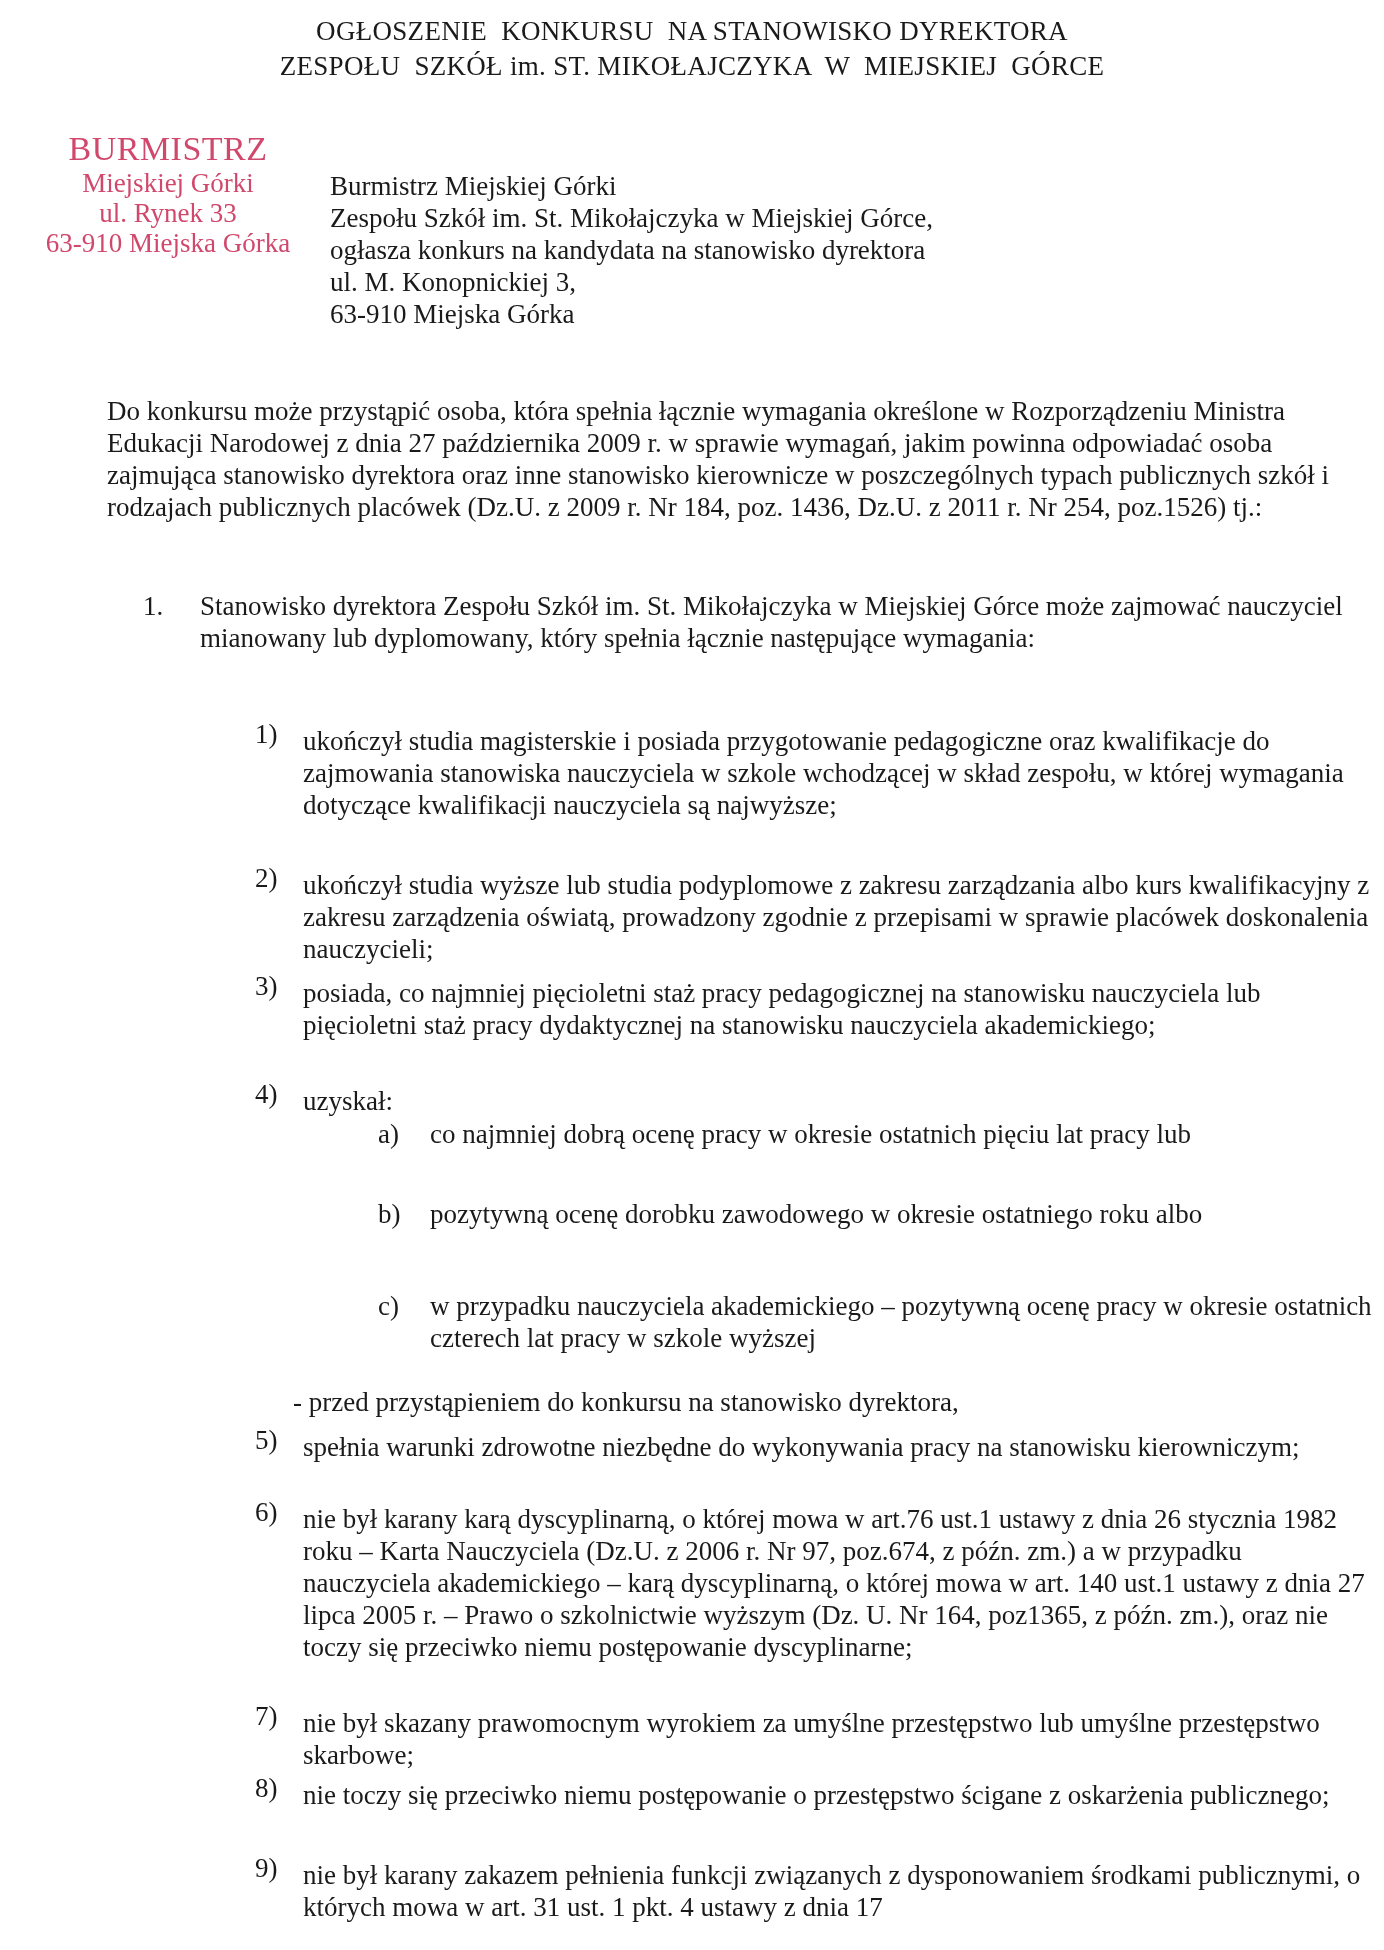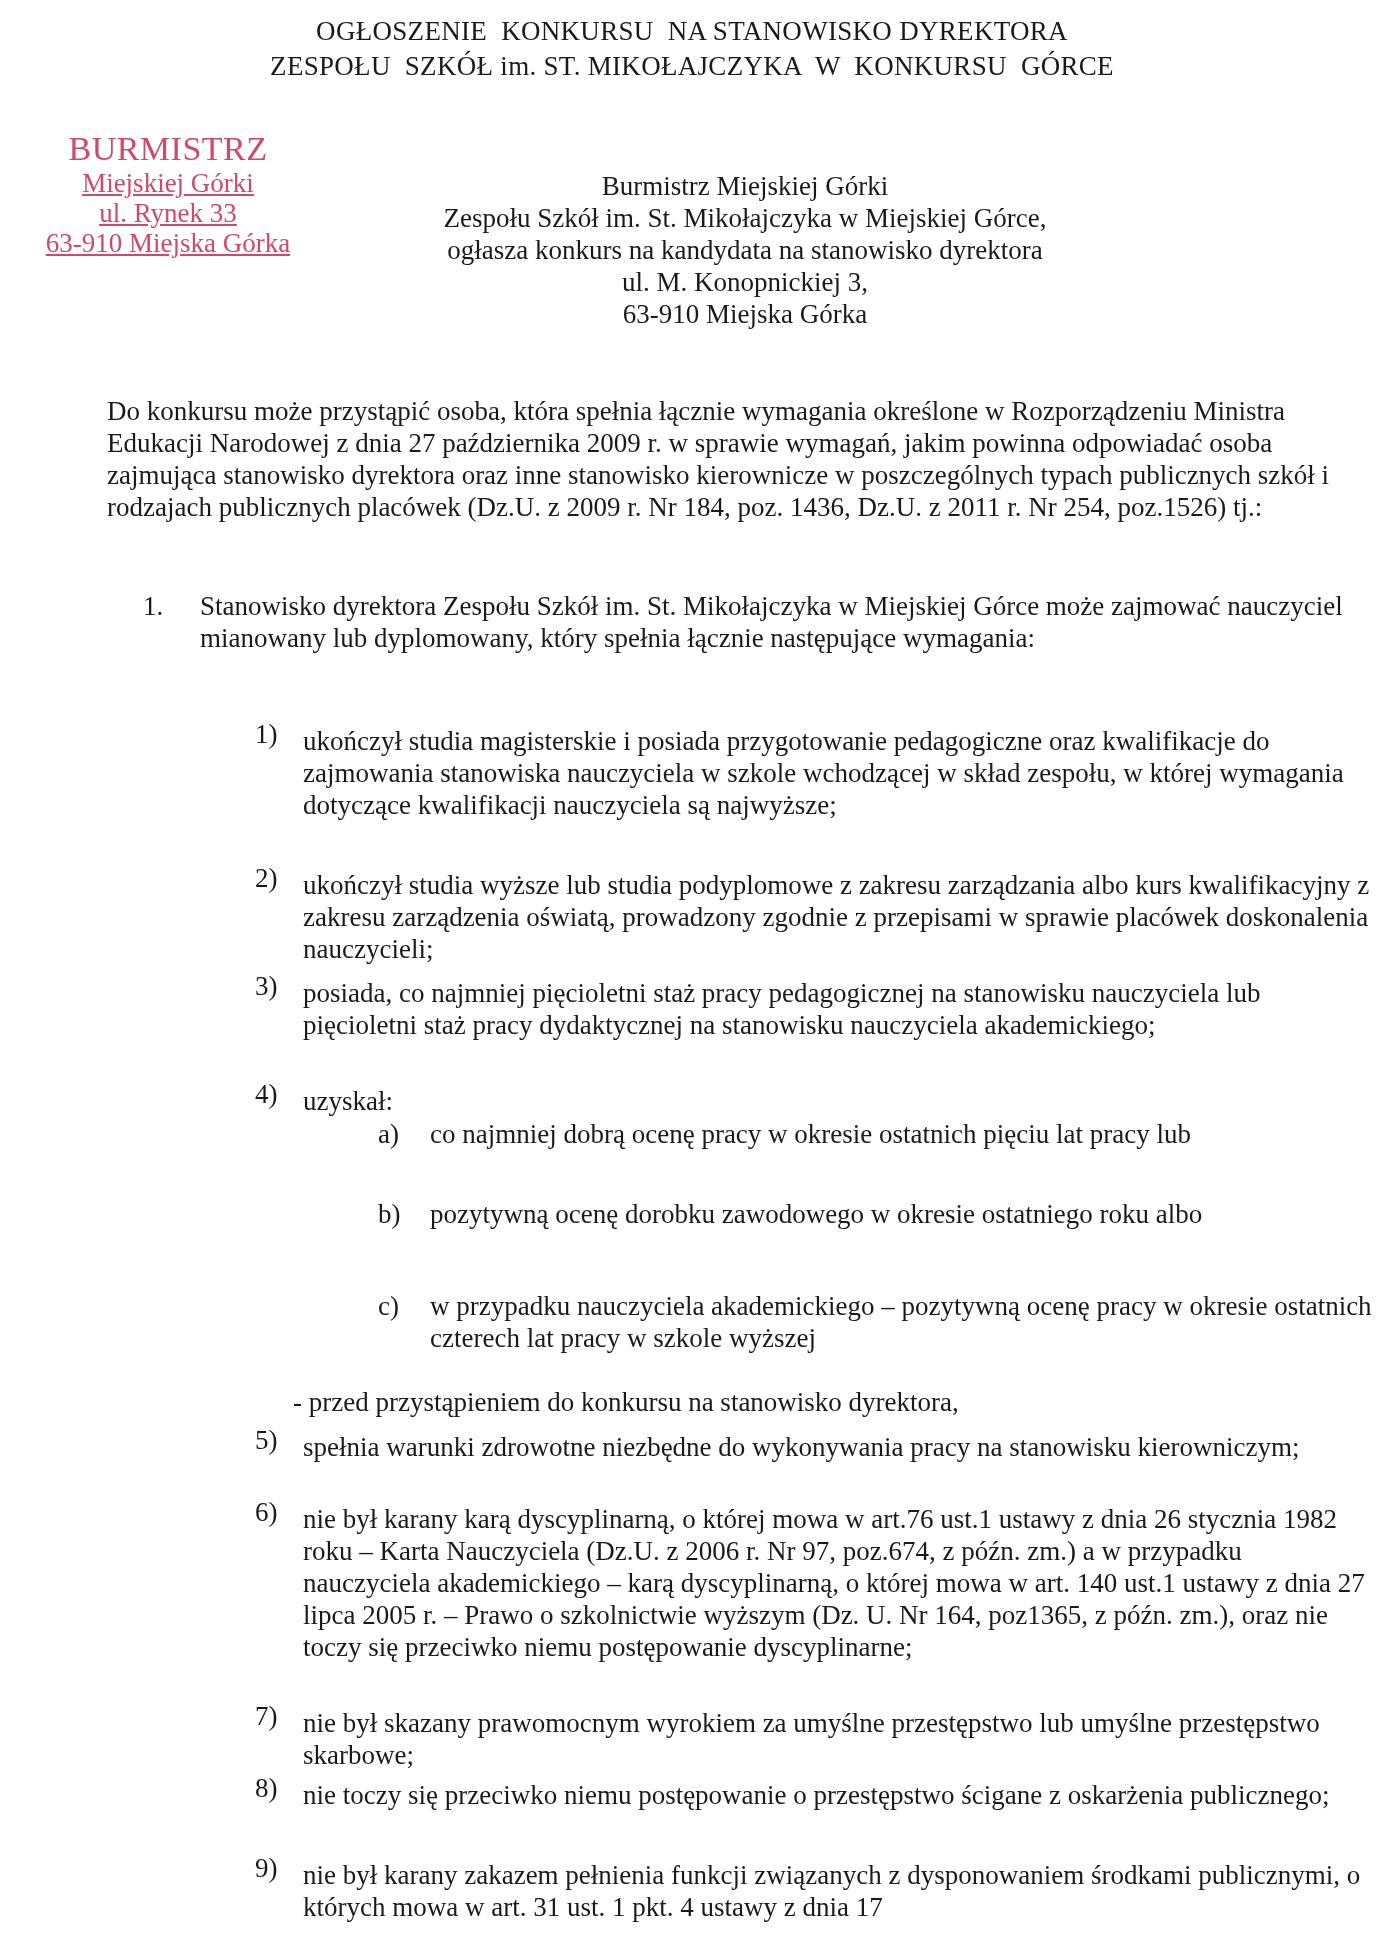--- a/index.html
+++ b/index.html
@@ -12,24 +12,24 @@
     position: absolute; left: 0; width: 1384px; top: 14px;
     text-align: center; font-size: 27px; line-height: 35px; letter-spacing: 0.3px;
   }
   .title div { white-space: pre; }
   .stamp {
     position: absolute; left: 18px; top: 130px; width: 300px;
     text-align: center; color: #d0486c;
     font-family: "Liberation Serif", "DejaVu Serif", serif;
   }
   .stamp .s-head { font-size: 34px; font-weight: normal; line-height: 38px; letter-spacing: 0.5px; }
-  .stamp .s-line { font-size: 27px; line-height: 30px; text-decoration: underline; }
+  .stamp .s-line { font-size: 27px; line-height: 30px; }
   .announcer {
-    position: absolute; left: 320px; width: 850px; top: 170px;
-    text-align: center; font-size: 27px; line-height: 32px;
+    position: absolute; left: 330px; width: 850px; top: 170px;
+    text-align: left; font-size: 27px; line-height: 32px;
   }
   .intro {
     position: absolute; left: 107px; top: 395px; width: 1260px;
     font-size: 27px; line-height: 32px;
   }
   .point1 {
     position: absolute; left: 143px; top: 590px; width: 1230px;
     font-size: 27px; line-height: 32px;
   }
   .point1 .num { position: absolute; left: 0; top: 0; }
@@ -40,21 +40,21 @@
   .sub { position: absolute; left: 378px; width: 1000px; font-size: 27px; line-height: 32px; }
   .sub .n { position: absolute; left: 0; top: 0; }
   .sub .t { margin-left: 52px; }
   .dash-line { position: absolute; left: 293px; top: 1386px; font-size: 27px; line-height: 32px; }
 </style>
 </head>
 <body>
 
 <div class="title">
   <div>OGŁOSZENIE  KONKURSU  NA STANOWISKO DYREKTORA</div>
-  <div>ZESPOŁU  SZKÓŁ im. ST. MIKOŁAJCZYKA  W  KONKURSU  GÓRCE</div>
+  <div>ZESPOŁU  SZKÓŁ im. ST. MIKOŁAJCZYKA  W  MIEJSKIEJ  GÓRCE</div>
 </div>
 
 <div class="stamp">
   <div class="s-head">BURMISTRZ</div>
   <div class="s-line">Miejskiej Górki</div>
   <div class="s-line">ul. Rynek 33</div>
   <div class="s-line">63-910 Miejska Górka</div>
 </div>
 
 <div class="announcer">

